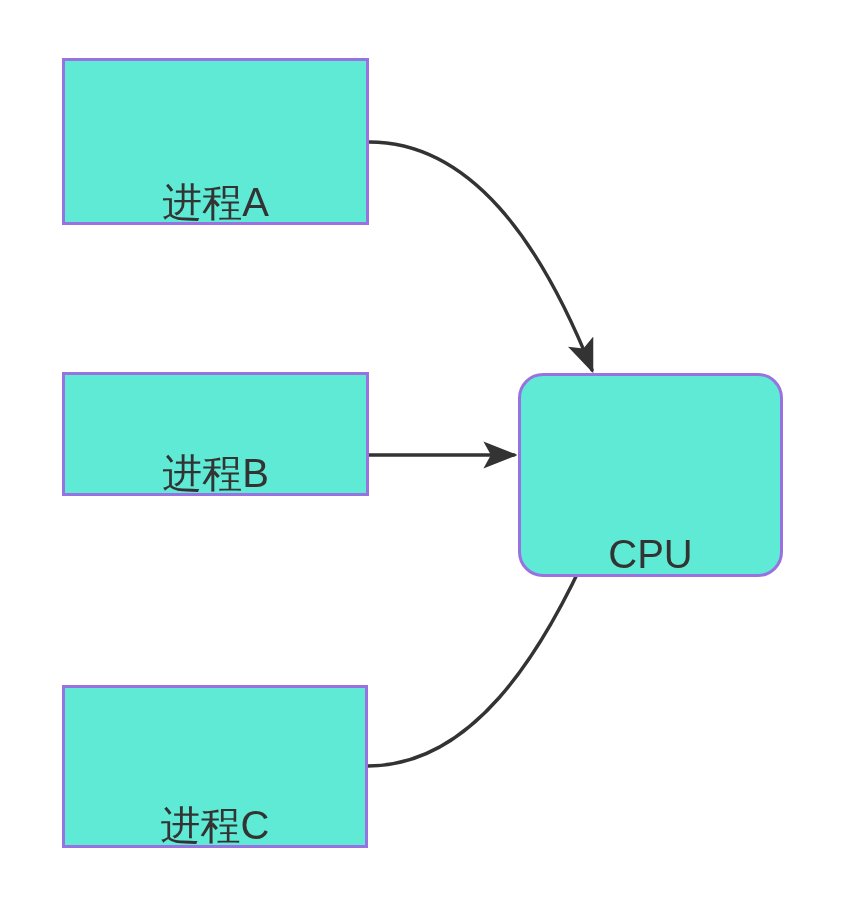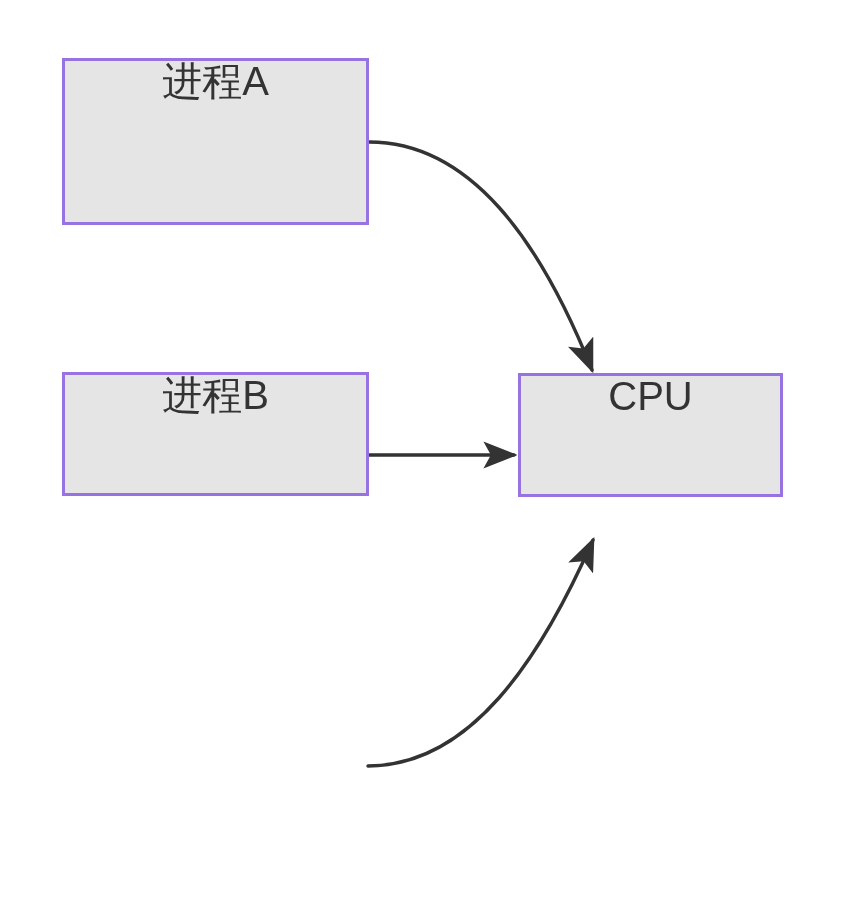--- a/index.html
+++ b/index.html
@@ -23,38 +23,38 @@
     position: absolute;
     left: 0;
     top: 0;
     width: 846px;
     height: 911px;
   }
   .node {
     position: absolute;
     box-sizing: border-box;
     display: flex;
-    align-items: flex-start;
+    align-items: flex-end;
     justify-content: center;
-    background: #e5e5e5;
+    background: #5eead4;
     border: 3px solid #9872e0;
     border-radius: 0px;
     z-index: 2;
   }
   .node-label {
     font-size: 40px;
     line-height: 1;
     color: #333333;
     white-space: nowrap;
     letter-spacing: 0px;
   }
   #node-process-a { left: 62px;  top: 58px;  width: 307px; height: 167px; }
   #node-process-b { left: 62px;  top: 372px; width: 307px; height: 124px; }
   #node-process-c { left: 62px;  top: 685px; width: 306px; height: 163px; }
-  #node-cpu       { left: 518px; top: 373px; width: 265px; height: 124px; }
+  #node-cpu       { left: 518px; top: 373px; width: 265px; height: 204px; border-radius: 25px; }
 </style>
 </head>
 <body>
 
 <div id="diagram-canvas">
 
   <svg id="edge-layer" width="846" height="911" viewBox="0 0 846 911" xmlns="http://www.w3.org/2000/svg">
     <defs>
       <marker id="arrowhead" markerWidth="10" markerHeight="8" refX="9" refY="4" orient="auto" markerUnits="strokeWidth">
         <path d="M 0 0 L 10 4 L 0 8 L 2.2 4 Z" fill="#333333"></path>
@@ -69,18 +69,21 @@
   </svg>
 
   <div class="node" id="node-process-a">
     <span class="node-label">进程A</span>
   </div>
 
   <div class="node" id="node-process-b">
     <span class="node-label">进程B</span>
   </div>
 
+  <div class="node" id="node-process-c">
+    <span class="node-label">进程C</span>
+  </div>
 
   <div class="node" id="node-cpu">
     <span class="node-label">CPU</span>
   </div>
 
 </div>
 
 </body></html>

